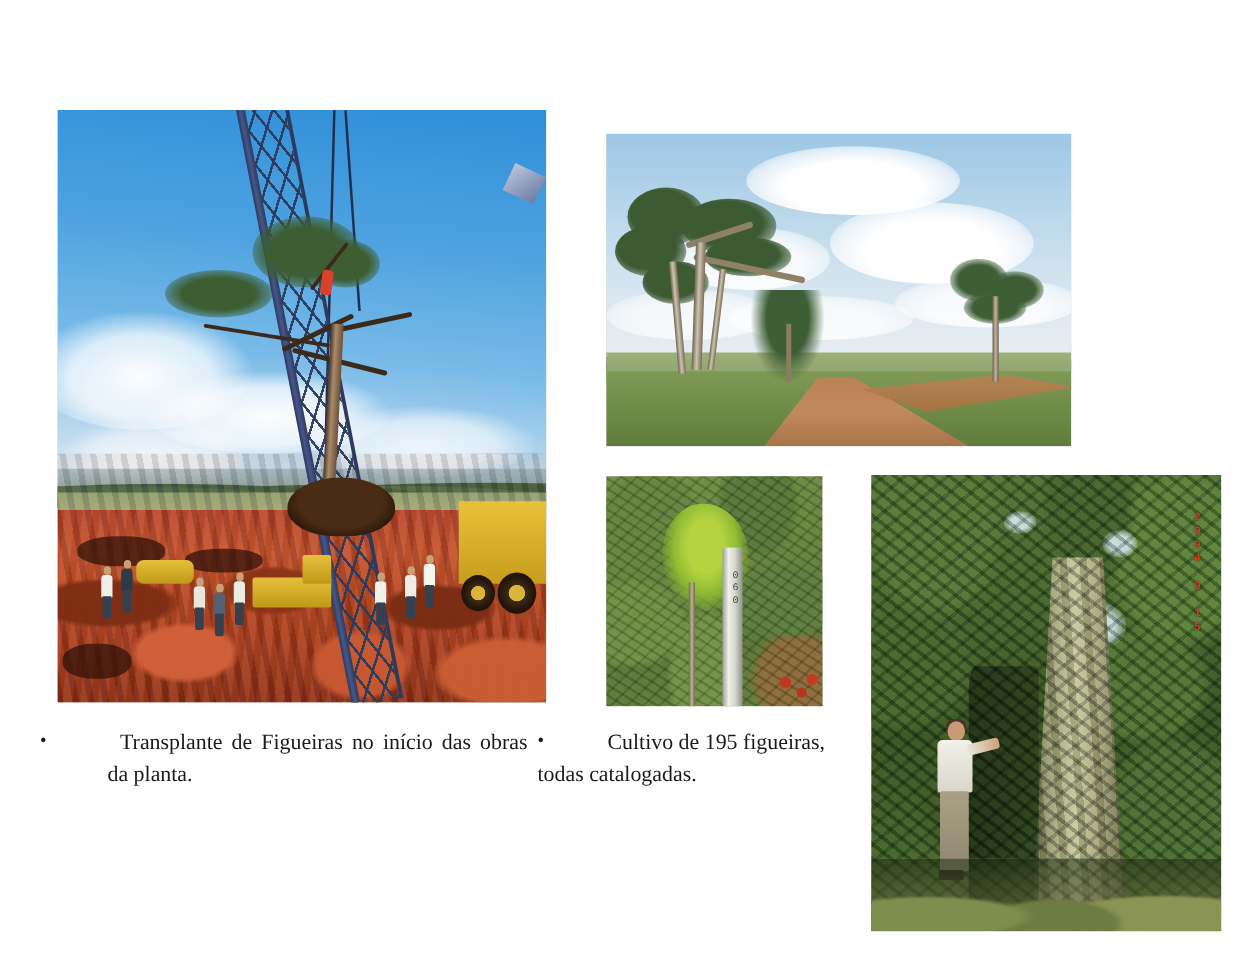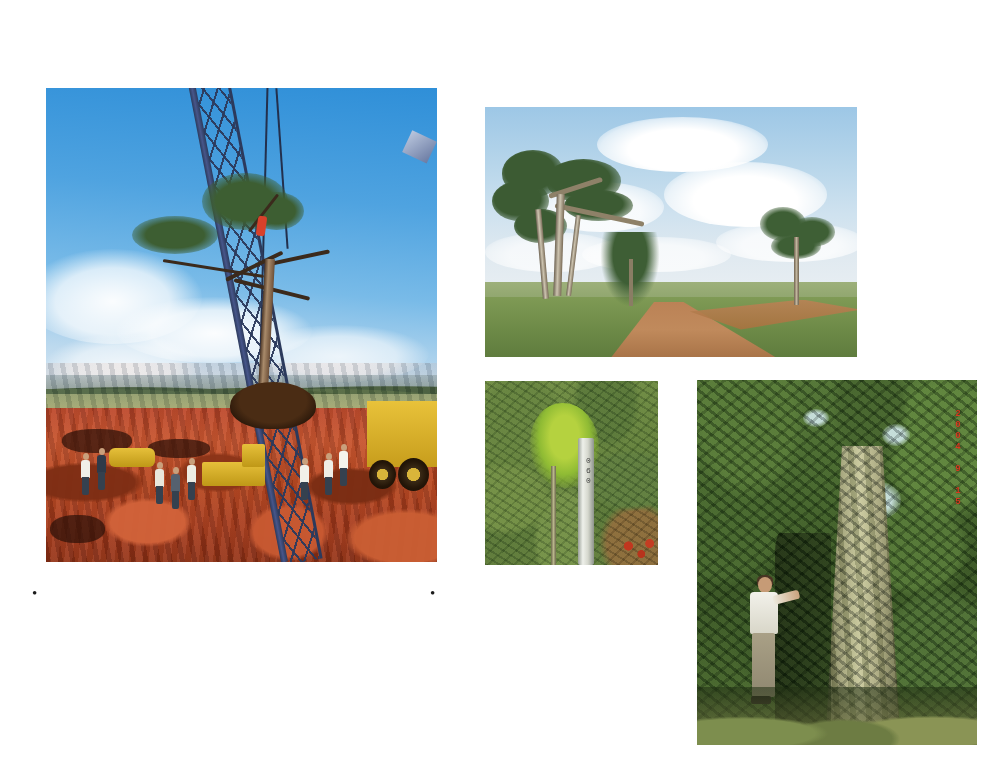--- a/index.html
+++ b/index.html
@@ -607,21 +607,24 @@
         <div class="pants"></div>
         <div class="shoe"></div>
       </div>
       <div class="understory"></div>
       <div class="date-stamp">2004 9 15</div>
     </div>
   </div>
 
   <div class="caption" id="caption-transplante">
     <span class="marker">•</span>
+    <span class="text">Transplante de Figueiras no início das obras da planta.</span>
   </div>
 
   <div class="caption" id="caption-cultivo">
     <span class="marker">•</span>
     <span class="text">
+      <span>Cultivo de 195 figueiras,</span>
+      <span class="l2">todas catalogadas.</span>
     </span>
   </div>
 
 </div>
 
 </body></html>

